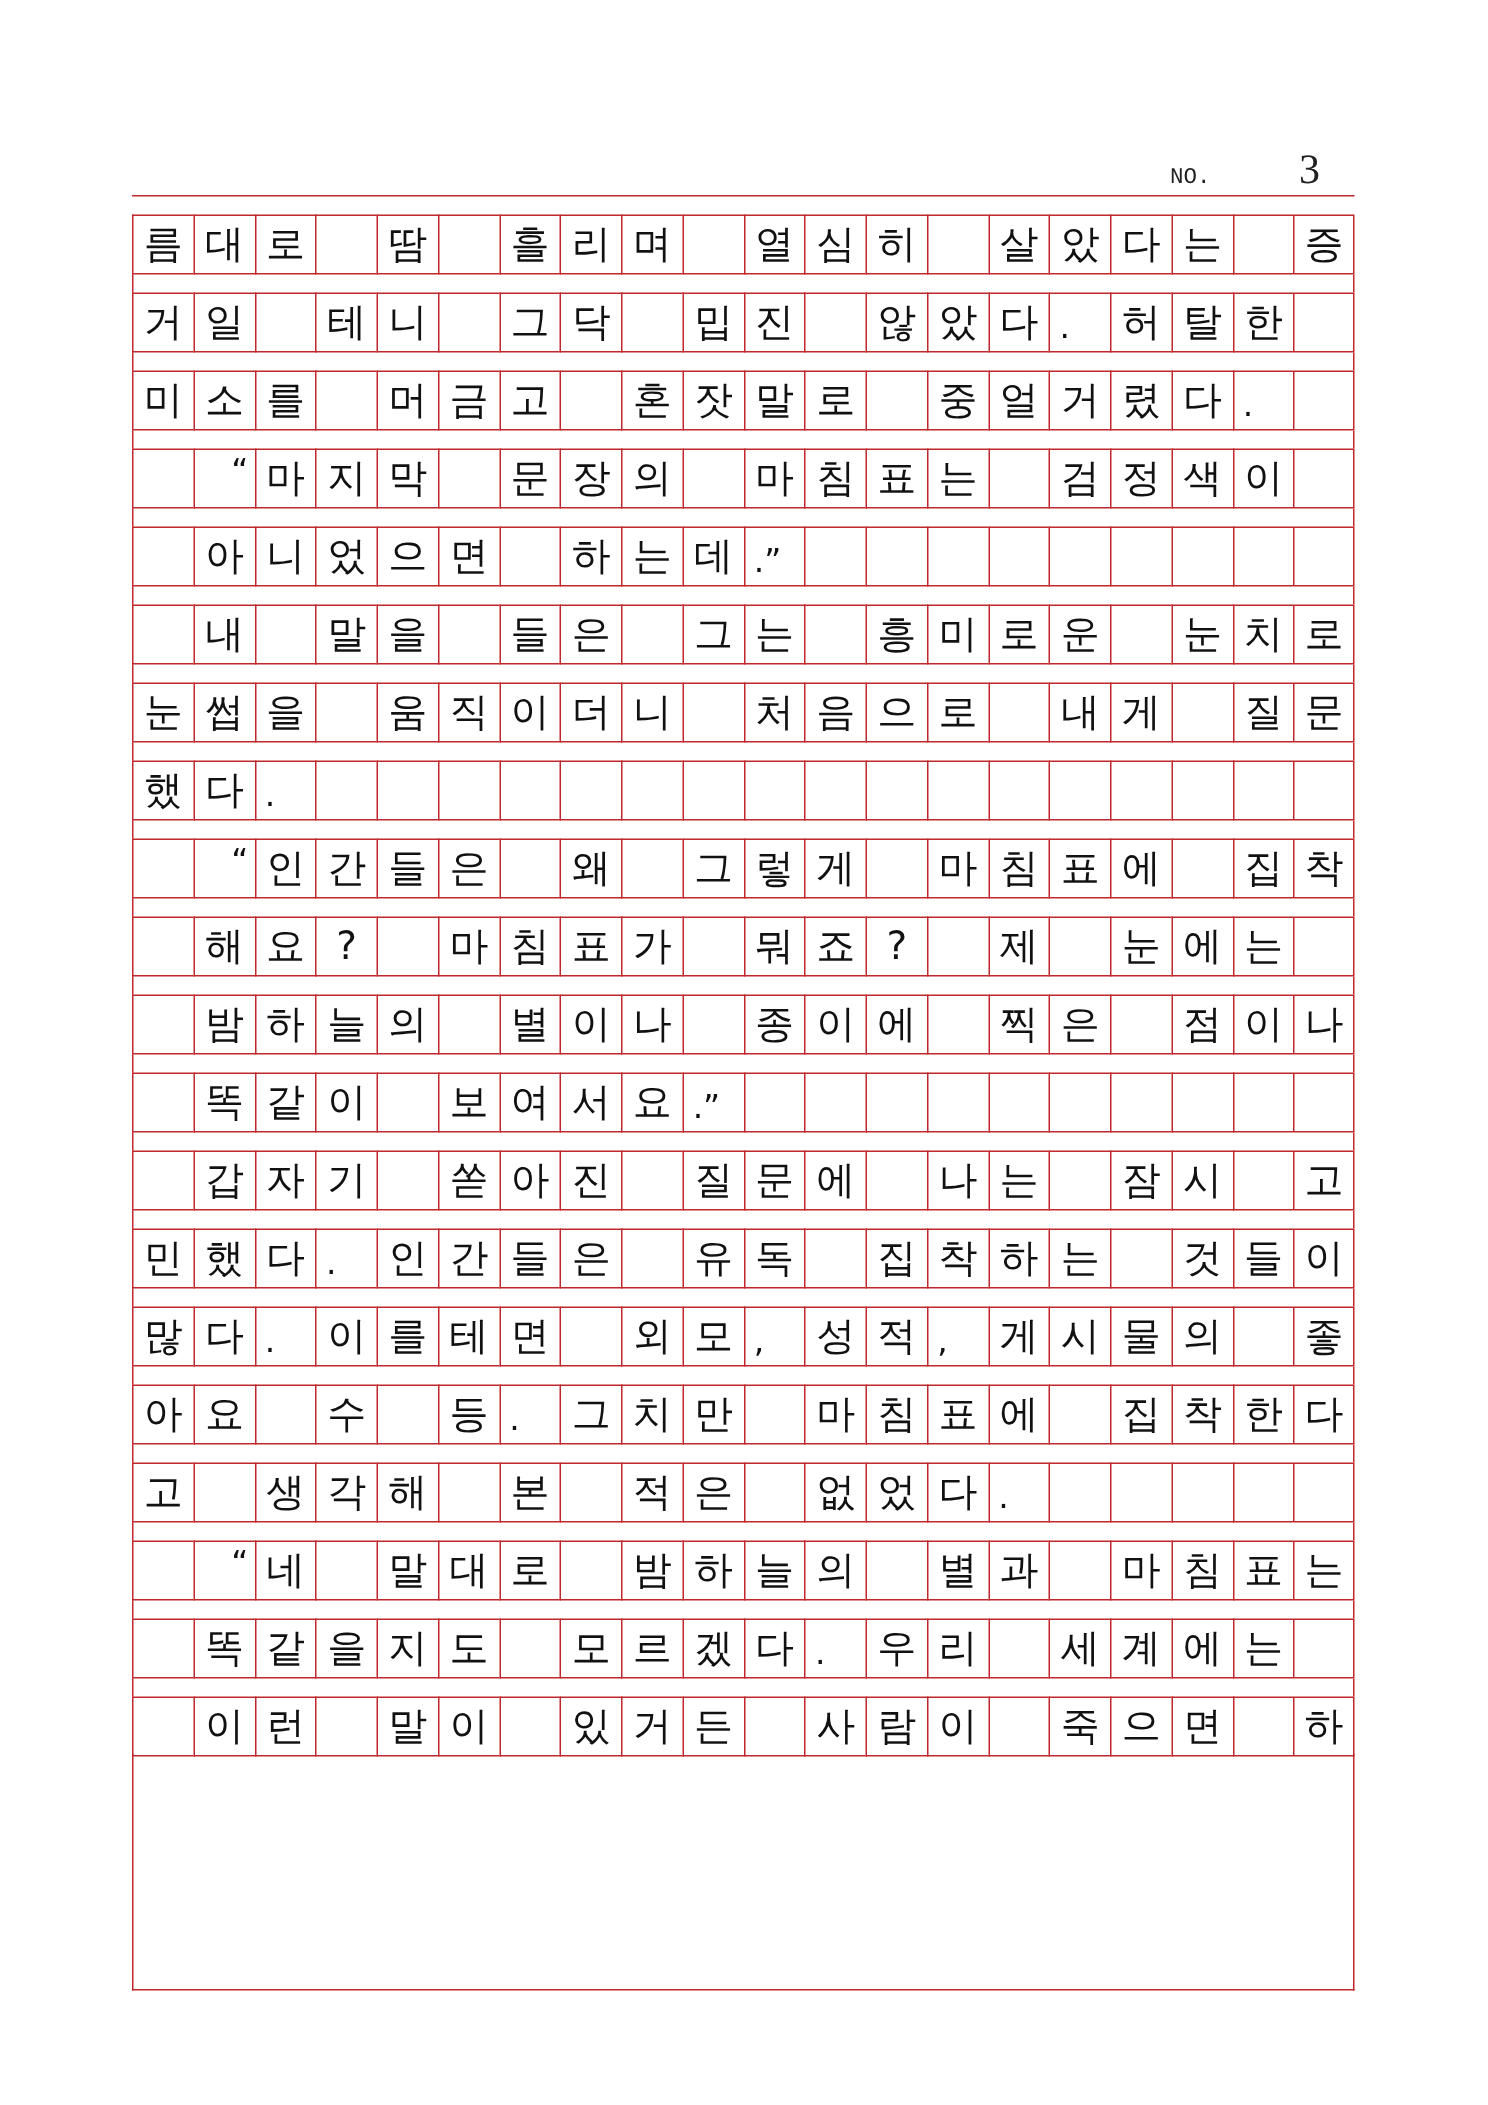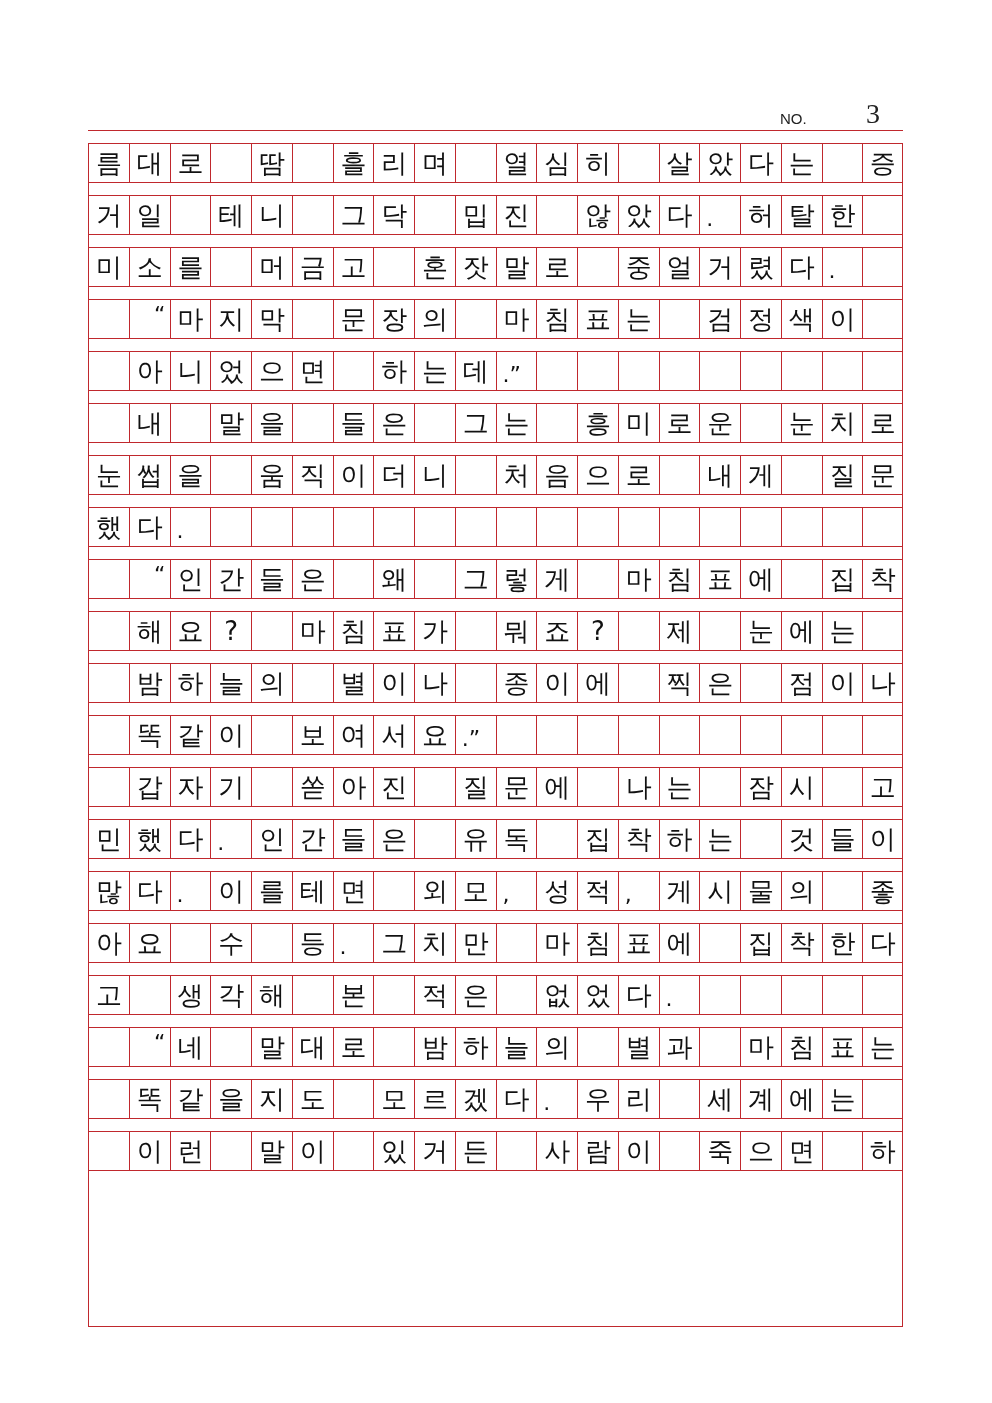--- a/index.html
+++ b/index.html
@@ -1,17 +1,17 @@
 <!DOCTYPE html>
 <html><head>
   <meta charset="utf-8">
   <style>
     html, body { margin: 0; padding: 0; background: #ffffff; }
     body { width: 992px; height: 1403px; position: relative; overflow: hidden; font-family: "DejaVu Sans", sans-serif; }
-    .page-no-label { position: absolute; left: 780px; top: 110px; font-family: Liberation Sans, sans-serif; font-size: 15px; color: #222; }
+    .page-no-label { position: absolute; left: 780px; top: 110px; font-family: Liberation Mono, monospace; font-size: 15px; color: #222; }
     .page-no-value { position: absolute; left: 866px; top: 98px; font-family: "Liberation Serif", serif; font-size: 28px; color: #222; }
     .top-rule { position: absolute; left: 88px; top: 130px; width: 815px; height: 0; border-top: 1.5px solid #c0282d; }
     .grid { position: absolute; left: 88px; top: 143px; width: 815px; }
     .row { position: relative; height: 40px; margin-bottom: 12px; display: flex; }
     .row::before { content: ""; position: absolute; left: 0; right: 0; top: -12px; height: 12px; border-left: 1.5px solid #c0282d; border-right: 1.5px solid #c0282d; box-sizing: border-box; }
     .row:first-child::before { display: none; }
     .cell { flex: 0 0 auto; width: 40.75px; height: 40px; box-sizing: border-box; border-top: 1.5px solid #c0282d; border-bottom: 1.5px solid #c0282d; border-left: 1.5px solid #c0282d; display: flex; align-items: center; justify-content: center; font-size: 26px; color: #111; line-height: 1; }
     .cell:last-child { border-right: 1.5px solid #c0282d; }
     .cell.punct { justify-content: flex-start; align-items: flex-end; padding-left: 6px; padding-bottom: 4px; font-size: 22px; }
     .cell.quote { justify-content: flex-end; align-items: flex-start; padding-right: 4px; padding-top: 4px; font-size: 22px; }

